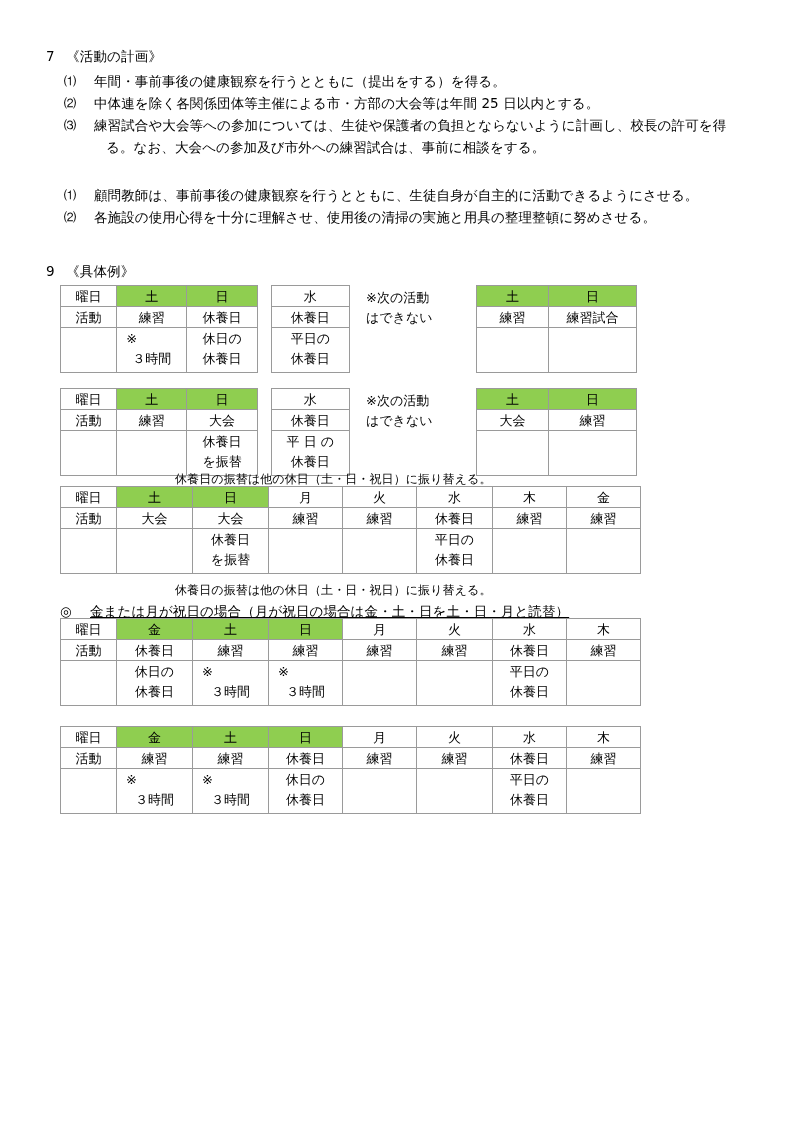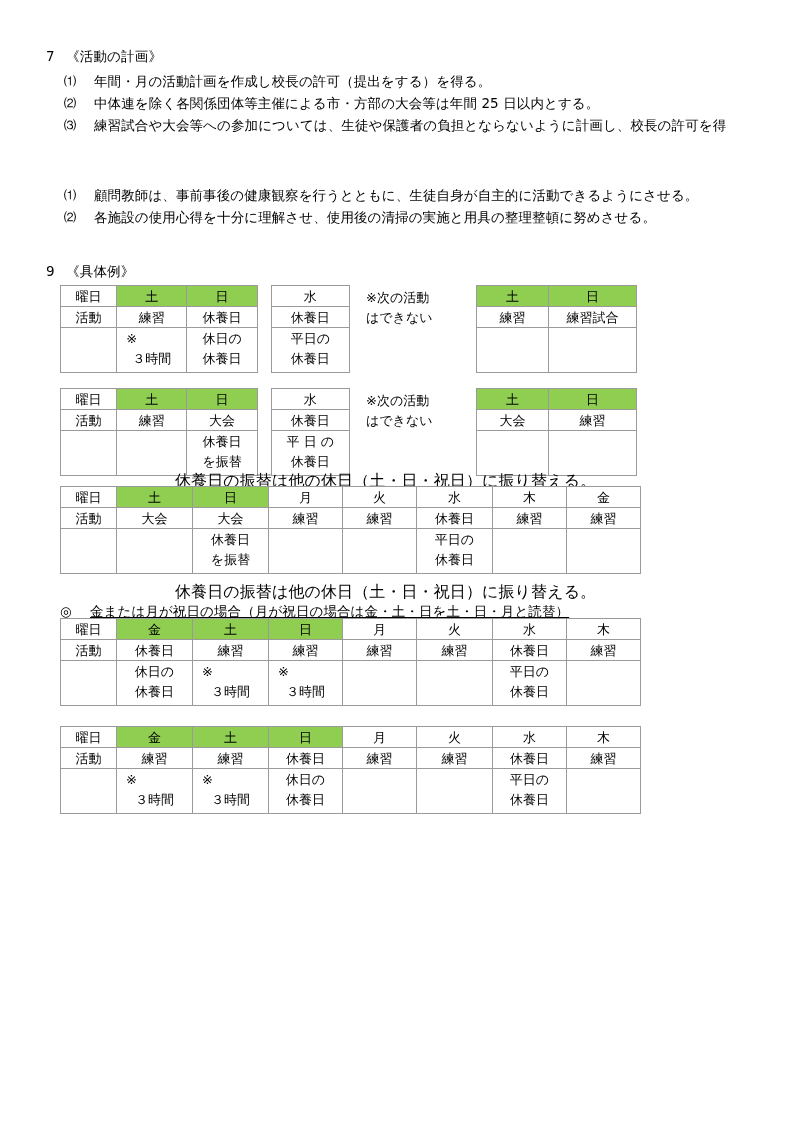--- a/index.html
+++ b/index.html
@@ -106,21 +106,21 @@
 
   
   .anno {
     position: absolute;
     font-size: 13px;
     line-height: 20px;
     white-space: nowrap;
   }
   .note {
     position: absolute;
-    font-size: 16px;
+    font-size: 12px;
     white-space: nowrap;
     letter-spacing: 0.1px;
   }
   .circ-line {
     position: absolute;
     font-size: 13.5px;
     white-space: nowrap;
     letter-spacing: 0.1px;
     text-decoration: underline;
   }
@@ -144,29 +144,30 @@
 <body>
 
 <div class="page">
 
   <div class="section" style="top:48px;">
     <div class="sec-head">
       <span class="num">7</span><span>《活動の計画》</span>
     </div>
     <div class="item" style="margin-top:4px;">
       <span class="mk">⑴</span>
-      <span class="cont">年間・月の活動計画を作成し校長の許可（提出をする）を得る。</span>
+      <span class="cont">年間・事前事後の健康観察を行うとともに（提出をする）を得る。</span>
     </div>
     <div class="item">
       <span class="mk">⑵</span>
       <span class="cont">中体連を除く各関係団体等主催による市・方部の大会等は年間 25 日以内とする。</span>
     </div>
     <div class="item">
       <span class="mk">⑶</span>
       <span class="cont">練習試合や大会等への参加については、生徒や保護者の負担とならないように計画し、校長の許可を得</span>
+      <span class="cont2" style="margin-left:12px;">る。なお、大会への参加及び市外への練習試合は、事前に相談をする。</span>
     </div>
   </div>
 
   <div class="section" style="top:180px;">
     <div class="item" style="margin-top:4px;">
       <span class="mk">⑴</span>
       <span class="cont">顧問教師は、事前事後の健康観察を行うとともに、生徒自身が自主的に活動できるようにさせる。</span>
     </div>
     <div class="item">
       <span class="mk">⑵</span>

